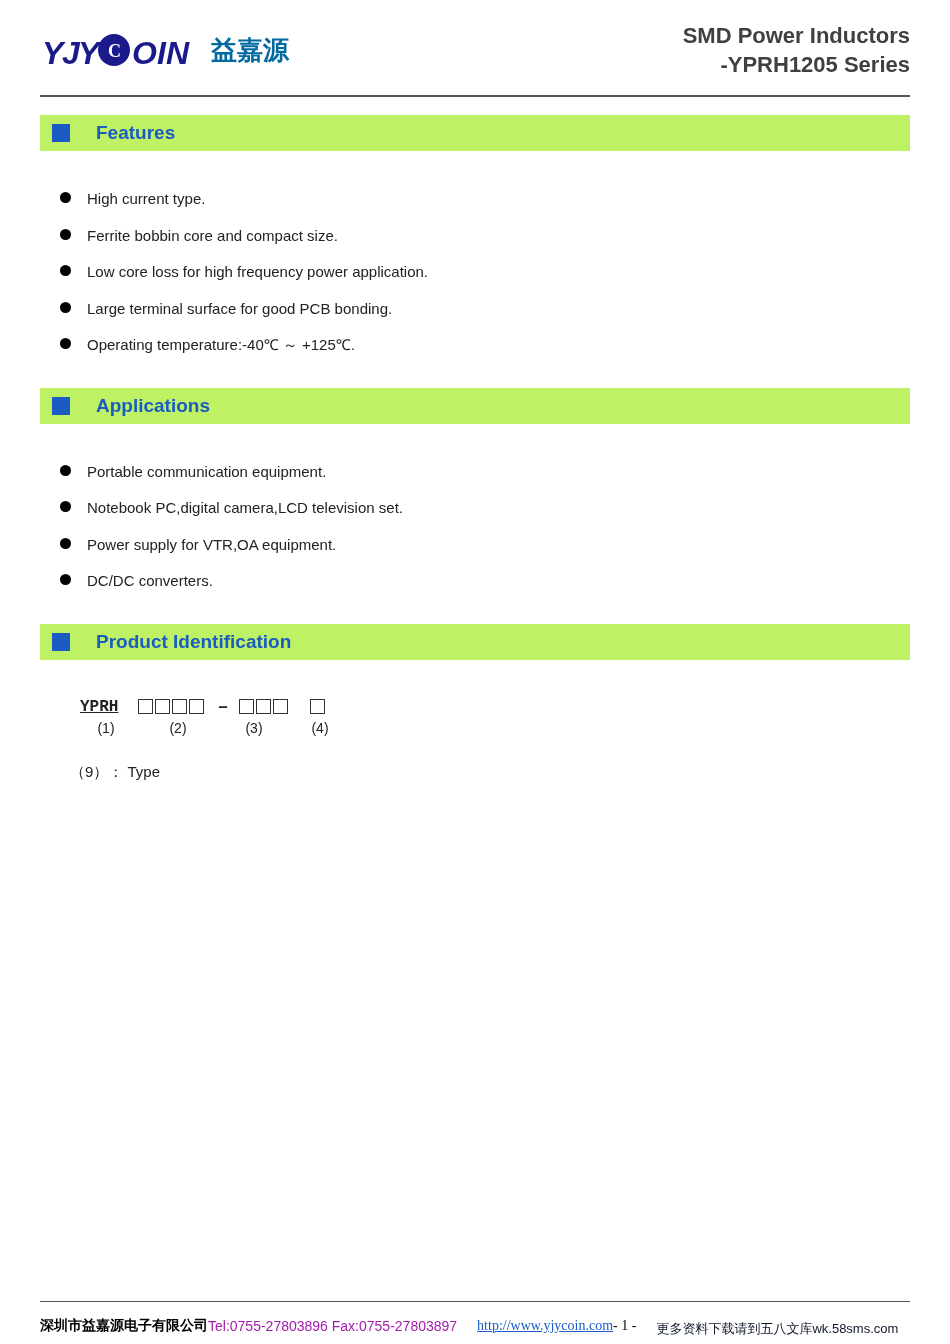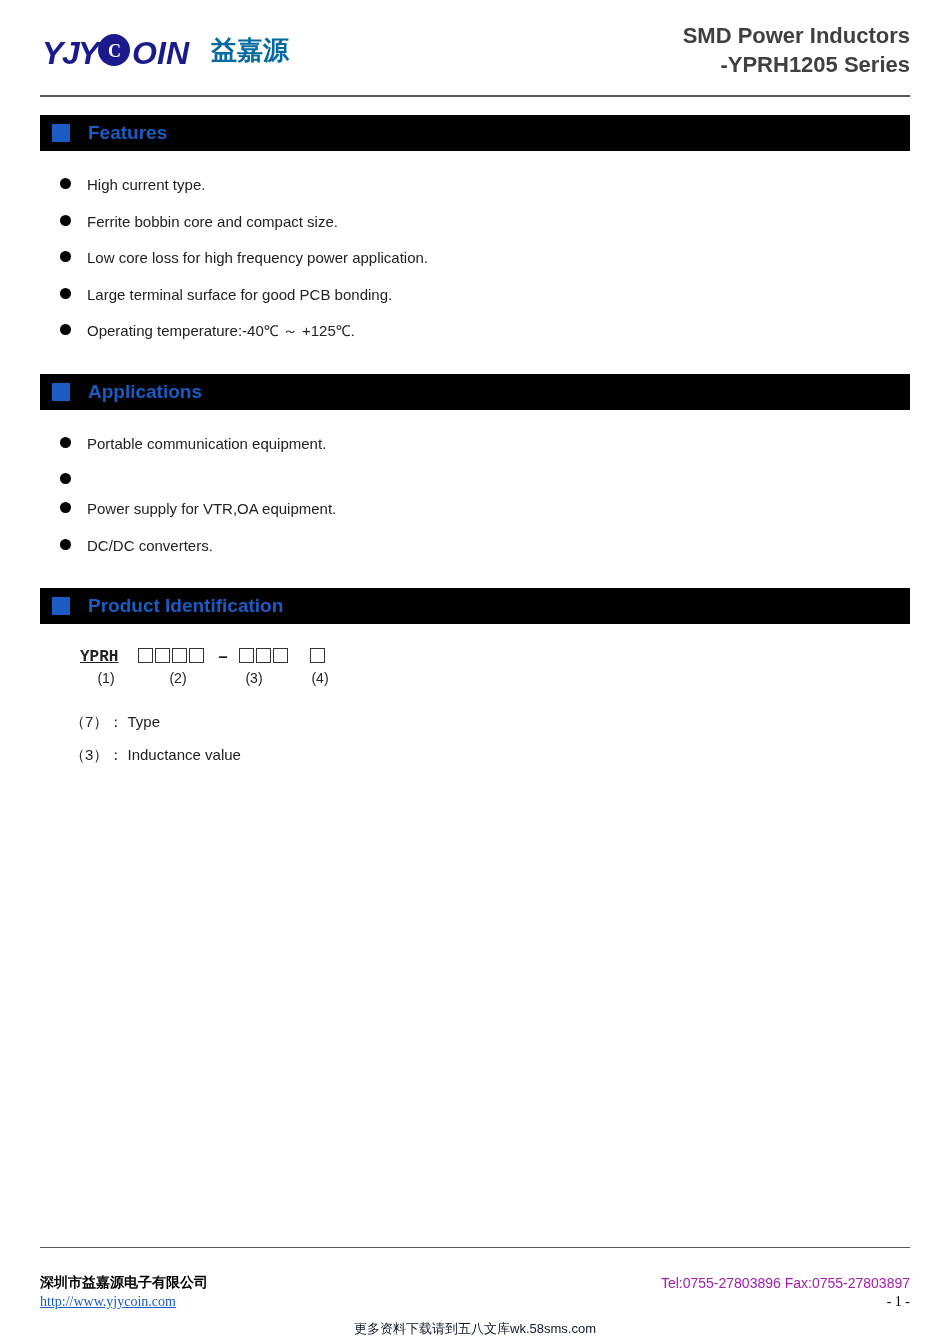--- a/index.html
+++ b/index.html
@@ -57,26 +57,26 @@
 
     .header-title-main {
       font-size: 22px;
       font-weight: bold;
       color: #404040;
       line-height: 1.3;
     }
 
     
     .section-header {
-      background: #000000;
+      background: #bef264;
       padding: 7px 12px;
-      margin: 18px 0 10px 0;
-      display: flex;
-      align-items: center;
-      gap: 18px;
+      margin: 18px 0 24px 0;
+      display: flex;
+      align-items: center;
+      gap: 26px;
     }
 
     .section-icon {
       display: inline-block;
       width: 18px;
       height: 18px;
       background: #1a5bc4;
       flex-shrink: 0;
     }
 
@@ -118,24 +118,24 @@
     .prod-id-details p {
       font-size: 15px;
       line-height: 1.8;
       margin: 6px 0;
     }
 
     
     .footer {
       margin-top: auto;
       border-top: 1.5px solid #555;
-      padding: 26px 0 4px 0;
-      display: flex;
-      flex-direction: column;
-      gap: 2px;
+      padding: 10px 0 4px 0;
+      display: flex;
+      flex-direction: row;
+      gap: 20px;
     }
 
     .footer-row1 {
       display: flex;
       justify-content: space-between;
       align-items: center;
       font-size: 14px;
     }
 
     .footer-company {
@@ -262,38 +262,39 @@
       <span class="section-title">Applications</span>
     </div>
 
     <ul class="bullet-list">
       <li>
         <span class="bullet-dot"></span>
         <span>Portable communication equipment.</span>
       </li>
       <li>
         <span class="bullet-dot"></span>
+        <span>Notebook PC,digital camera,LCD television set.</span>
       </li>
       <li>
         <span class="bullet-dot"></span>
         <span>Power supply for VTR,OA equipment.</span>
       </li>
       <li>
         <span class="bullet-dot"></span>
         <span>DC/DC converters.</span>
       </li>
     </ul>
 
     <div class="section-header">
       <span class="section-icon"></span>
       <span class="section-title">Product Identification</span>
     </div>
 
     <div class="diagram-section">
-      <div style="display: flex; align-items: flex-start; gap: 0; margin-bottom: 2px; padding-left: 10px;">
+      <div style="display: flex; align-items: center; gap: 0; margin-bottom: 2px; padding-left: 10px;">
 
         <span style="font-size:16px; font-weight:bold; text-decoration:underline; font-family:'Courier New',monospace; margin-right:20px;">YPRH</span>
 
         <div style="display:flex; gap:2px; align-items:flex-end; margin-right:2px;">
           <span class="dl-box"></span>
           <span class="dl-box"></span>
           <span class="dl-box"></span>
           <span class="dl-box"></span>
         </div>
 
@@ -315,22 +316,21 @@
 
         <span style="width:76px; text-align:center; margin-right:0;">(2)</span>
 
         <span style="width:72px; text-align:center; margin-left:2px;">(3)</span>
 
         <span style="width:36px; text-align:center; margin-left:12px;">(4)</span>
       </div>
     </div>
 
     <div class="prod-id-details">
-      <p>（7）：  Type</p>
-      <p>（3）：  Inductance value</p>
+      <p>（9）：  Type</p>
     </div>
   </div>
 
   <div class="footer">
     <div class="footer-row1">
       <span class="footer-company">深圳市益嘉源电子有限公司</span>
       <span class="footer-contact">Tel:0755-27803896   Fax:0755-27803897</span>
     </div>
     <div class="footer-row2">
       <span class="footer-url">http://www.yjycoin.com</span>

